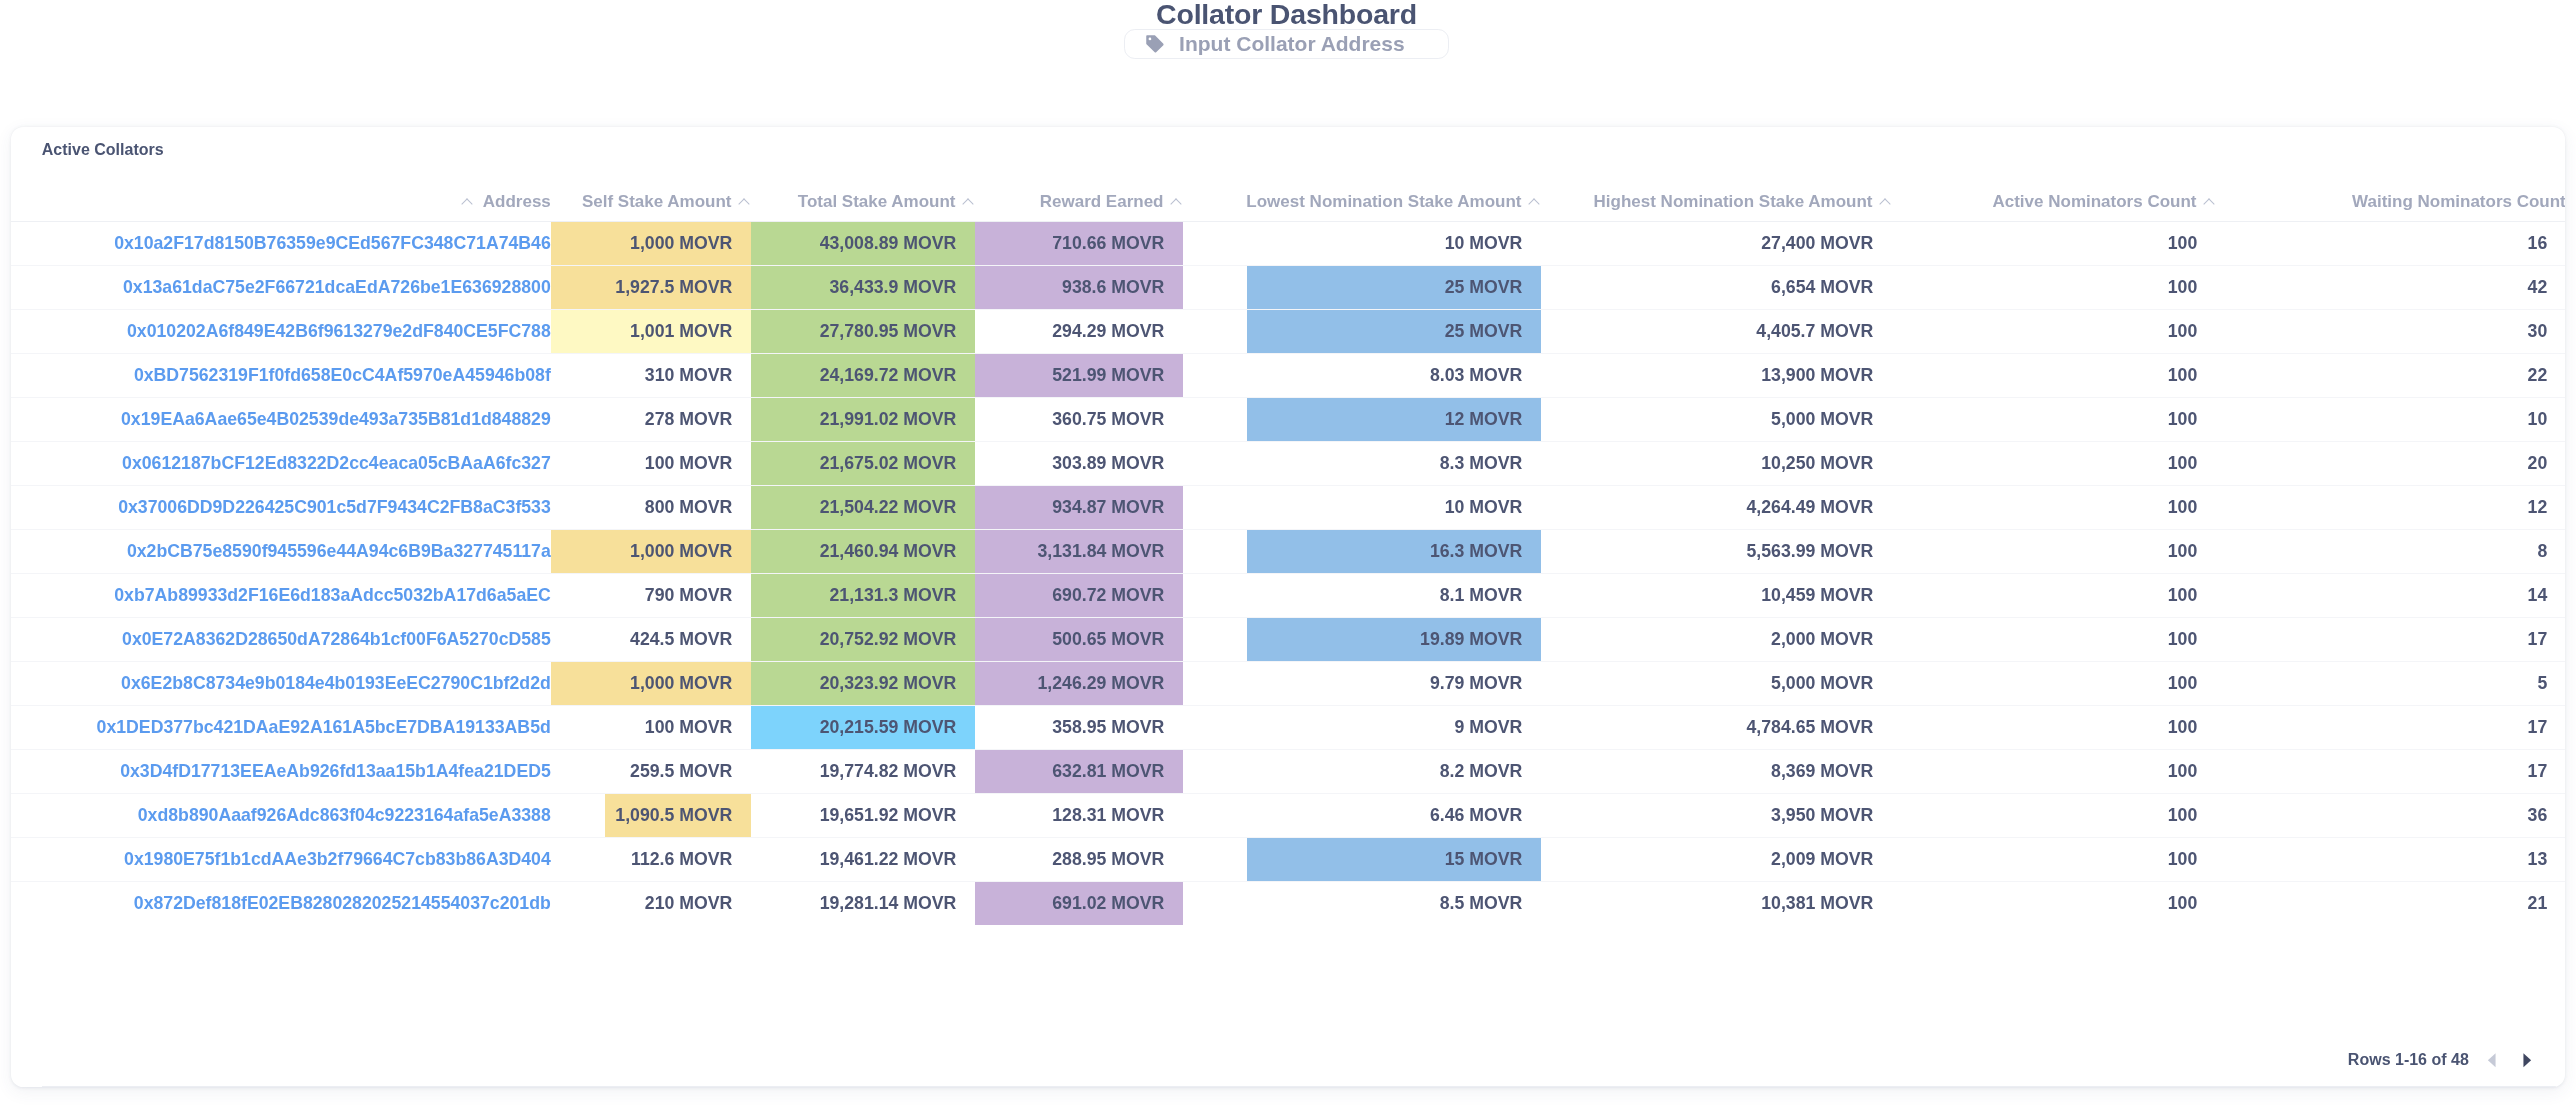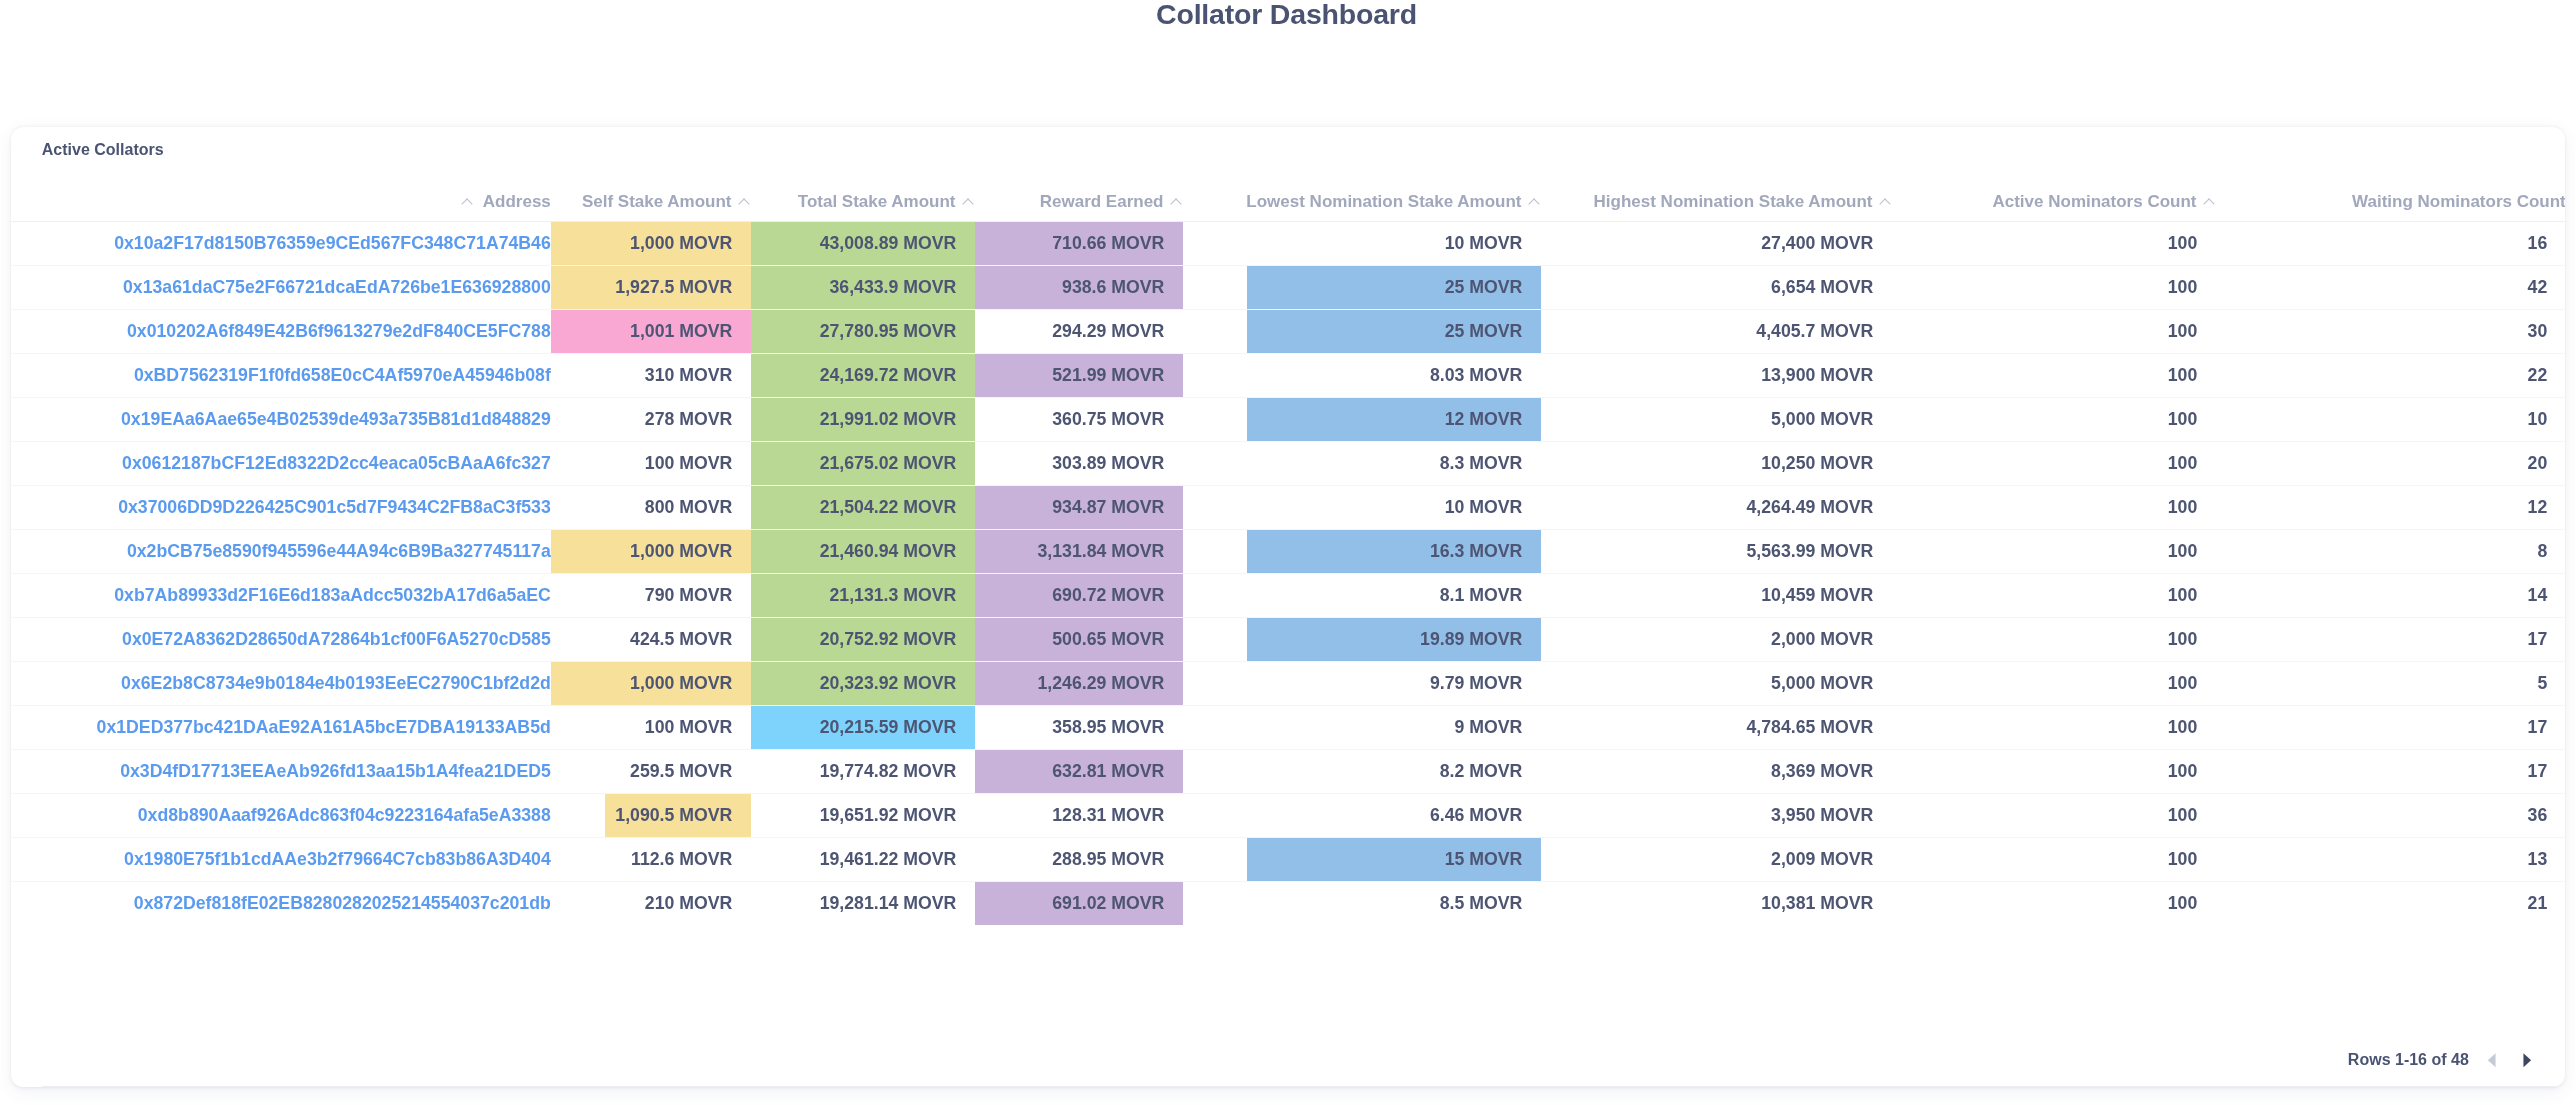--- a/index.html
+++ b/index.html
@@ -216,20 +216,29 @@
   }
 </style>
 </head>
 <body>
 
 <div class="page">
 
   <div class="topbar">
     <div class="page-title">Collator Dashboard</div>
 
+    <div class="address-input">
+      <span class="tag-icon">
+        <svg width="21.6" height="21.6" viewBox="0 0 24 24" aria-hidden="true">
+          <path d="M2.5 11.6V3.6c0-.6.5-1.1 1.1-1.1h8c.3 0 .6.1.8.3l9.1 9.1c.4.4.4 1.1 0 1.6l-8 8c-.4.4-1.1.4-1.6 0L2.8 12.4a1.1 1.1 0 0 1-.3-.8Z" fill="#9aa0b5"></path>
+          <circle cx="6.6" cy="6.6" r="1.5" fill="#ffffff"></circle>
+        </svg>
+      </span>
+      <span class="address-placeholder">Input Collator Address</span>
+    </div>
   </div>
 
   <div class="card">
     <div class="card-title">Active Collators</div>
 
     <table class="collators">
       <colgroup>
         <col class="c-address">
           <col class="c-self">
           <col class="c-total">
@@ -336,21 +345,21 @@
               <div class="bar plain" style="width: 100%;">100</div>
             </td>
             <td>
               <div class="bar plain" style="width: 100%;">42</div>
             </td>
           </tr>
           <tr>
             <td class="addr"><a href="#">0x010202A6f849E42B6f9613279e2dF840CE5FC788</a></td>
             <td>
               <div class="fill">
-                <div class="bar" style="width: 100%; background: #f9a8d4;">1,001 MOVR</div>
+                <div class="bar" style="width: 100%; background: #fef9c3;">1,001 MOVR</div>
               </div>
             </td>
             <td>
               <div class="fill">
                 <div class="bar" style="width: 100%; background: rgb(185, 216, 147);">27,780.95 MOVR</div>
               </div>
             </td>
             <td>
               <div class="fill">
                 <div class="bar" style="width: 100%; background: transparent;">294.29 MOVR</div>

